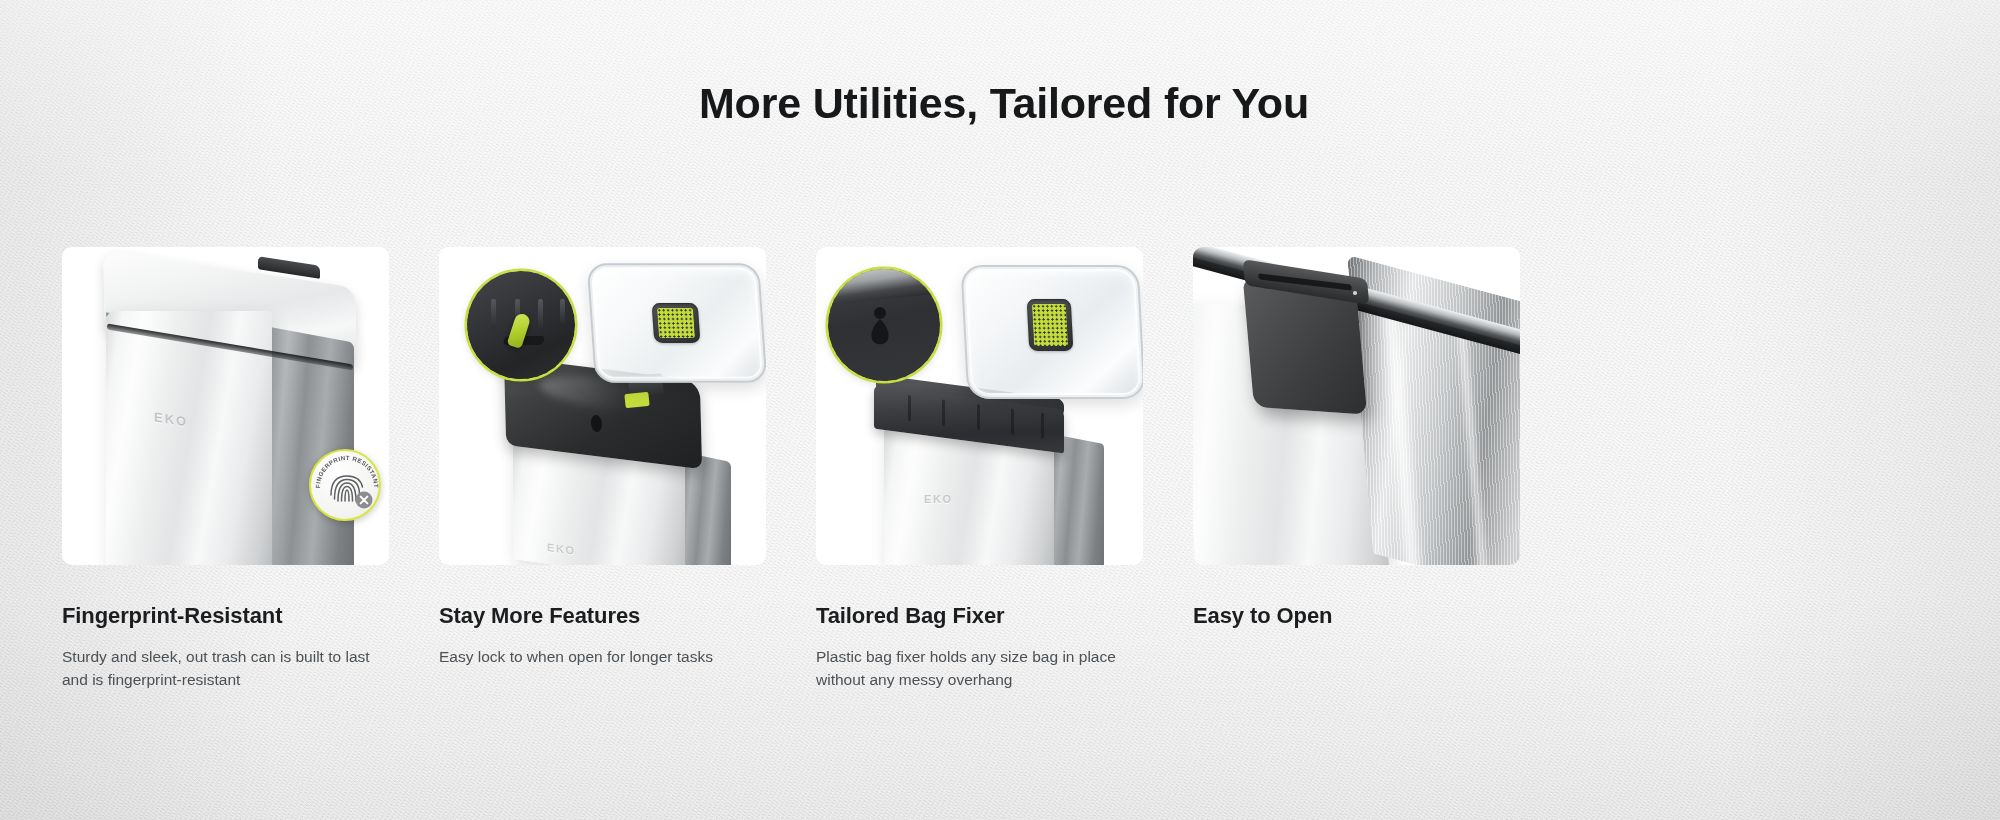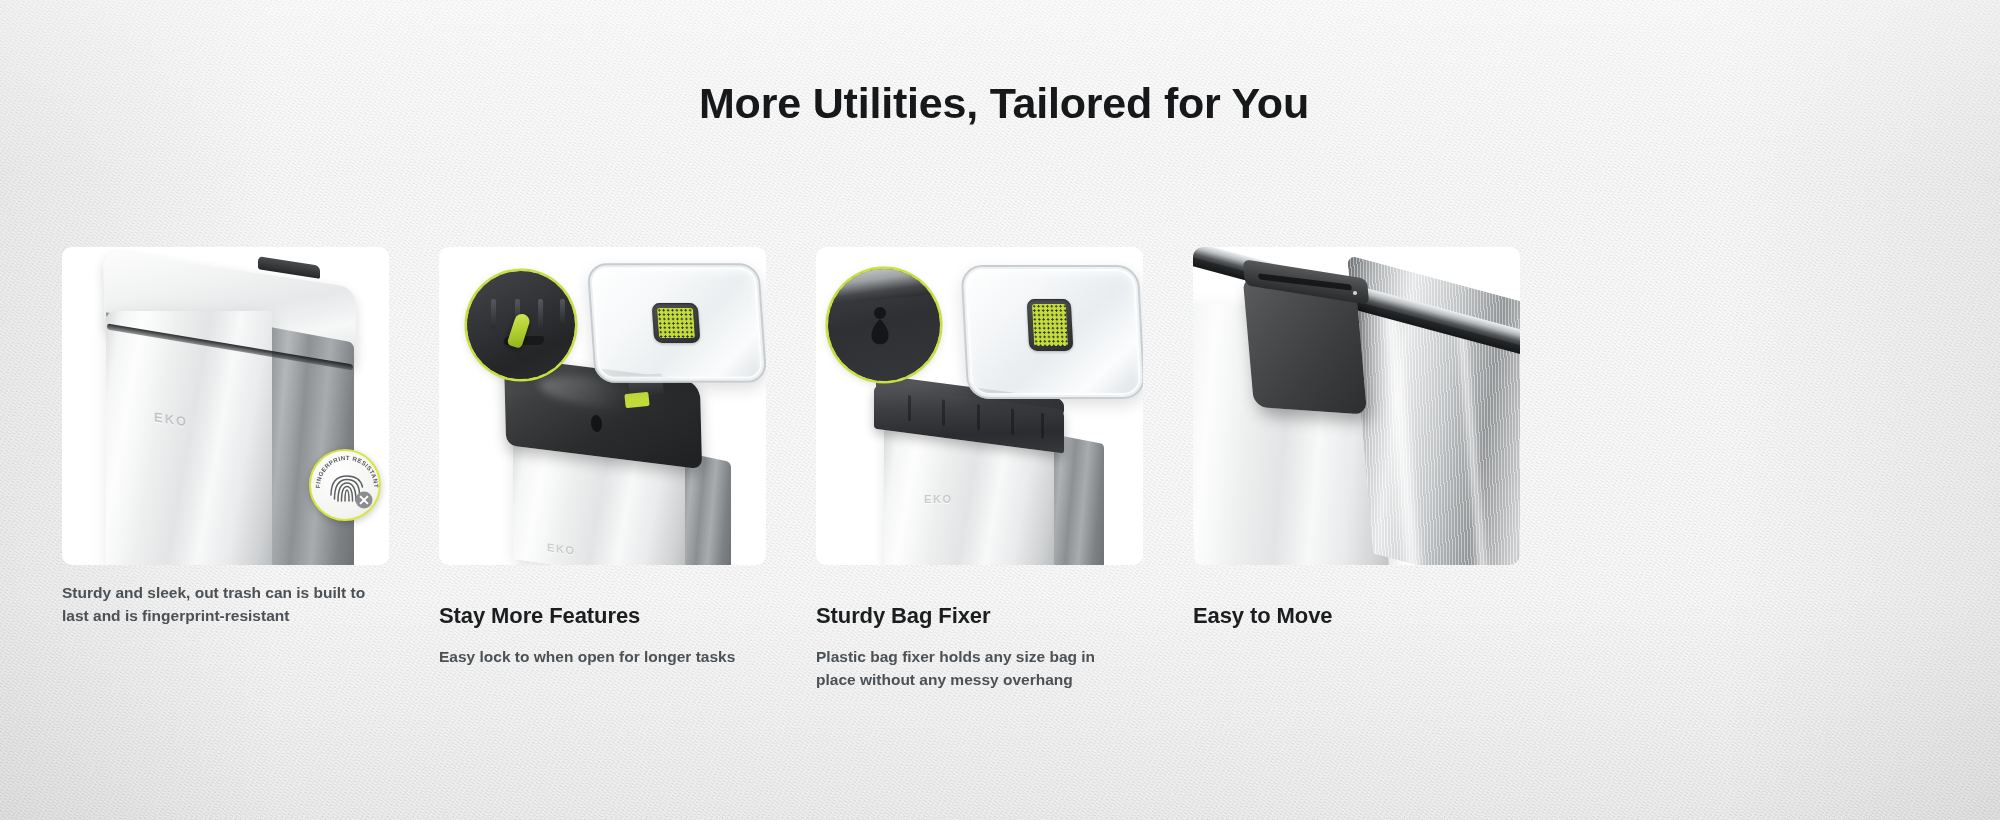--- a/index.html
+++ b/index.html
@@ -68,21 +68,21 @@
     overflow:hidden;
   }
 
   .card-title {
     margin-top:38px;
     font-size:22px; font-weight:700; letter-spacing:-.1px;
     color:#1b1d1f; white-space:nowrap;
   }
   .card-desc {
     margin-top:16px;
-    font-size:15.5px; line-height:23px; font-weight:700;
+    font-size:15.5px; line-height:23px; font-weight:400;
     color:#4c5155;
     max-width:350px;
   }
   .card:nth-child(1) .card-desc { max-width:345px; }
   .card:nth-child(3) .card-desc { max-width:300px; }
   .card:nth-child(4) .card-desc { max-width:345px; }
 
   
   
   
@@ -494,20 +494,21 @@
               <path d="M20 44 Q20 25 36 25 Q49 25 51.5 36"></path>
             </g>
             <g>
               <circle cx="53" cy="49" r="8.5" fill="#8b8d90"></circle>
               <path d="M49.6 45.6 L56.4 52.4 M56.4 45.6 L49.6 52.4" stroke="#ffffff" stroke-width="1.9" stroke-linecap="round"></path>
             </g>
           </svg>
         </div>
       </div>
     </div>
+    <div class="card-title">Fingerprint-Resistant</div>
     <div class="card-desc">Sturdy and sleek, out trash can is built to last and is fingerprint-resistant</div>
   </div>
 
   <div class="card">
     <div class="card-media">
       <div class="scene">
         <div class="c2-bin-side metal-side"></div>
         <div class="c2-bin metal-front"></div>
         <div class="c2-innerlid"></div>
         <div class="c2-hole"></div>
@@ -556,35 +557,35 @@
         <div class="callout c3-callout">
           <div class="c3-co-rim"></div>
           <svg class="c3-keyhole" viewBox="0 0 30 46" xmlns="http://www.w3.org/2000/svg">
             <circle cx="15" cy="9" r="6" fill="#141618"></circle>
             <path d="M15 15 C9 21 5 28 7 35 C9 42 21 42 23 35 C25 28 21 21 15 15 Z" fill="#141618"></path>
           </svg>
         </div>
         <div class="callout-ring c3-co-ring"></div>
       </div>
     </div>
-    <div class="card-title">Sturdy Bag Fixer</div>
+    <div class="card-title">Tailored Bag Fixer</div>
     <div class="card-desc">Plastic bag fixer holds any size bag in place without any messy overhang</div>
   </div>
 
   <div class="card">
     <div class="card-media">
       <div class="scene">
         <div class="c4-body metal-front"></div>
         <div class="c4-face brushed"></div>
         <div class="c4-shine"></div>
         <div class="c4-shine2"></div>
         <div class="c4-toprim"></div>
         <div class="c4-topdark"></div>
         <div class="c4-handle"></div>
         <div class="c4-handle-top"></div>
         <div class="c4-handle-notch"></div>
         <div class="c4-handle-dot"></div>
       </div>
     </div>
-    <div class="card-title">Easy to Move</div>
+    <div class="card-title">Easy to Open</div>
   </div>
 
 </div>
 
 </body></html>

